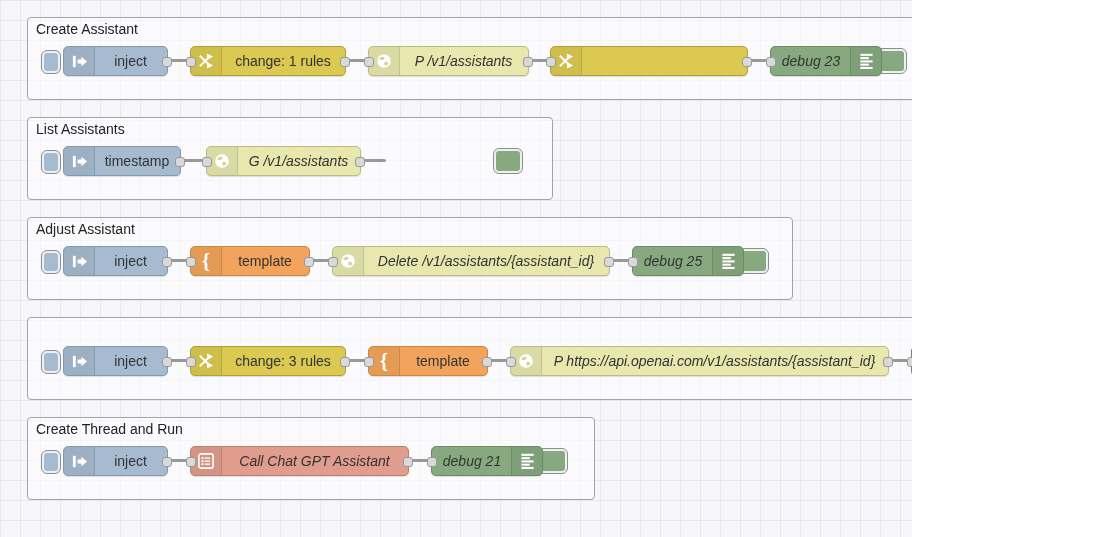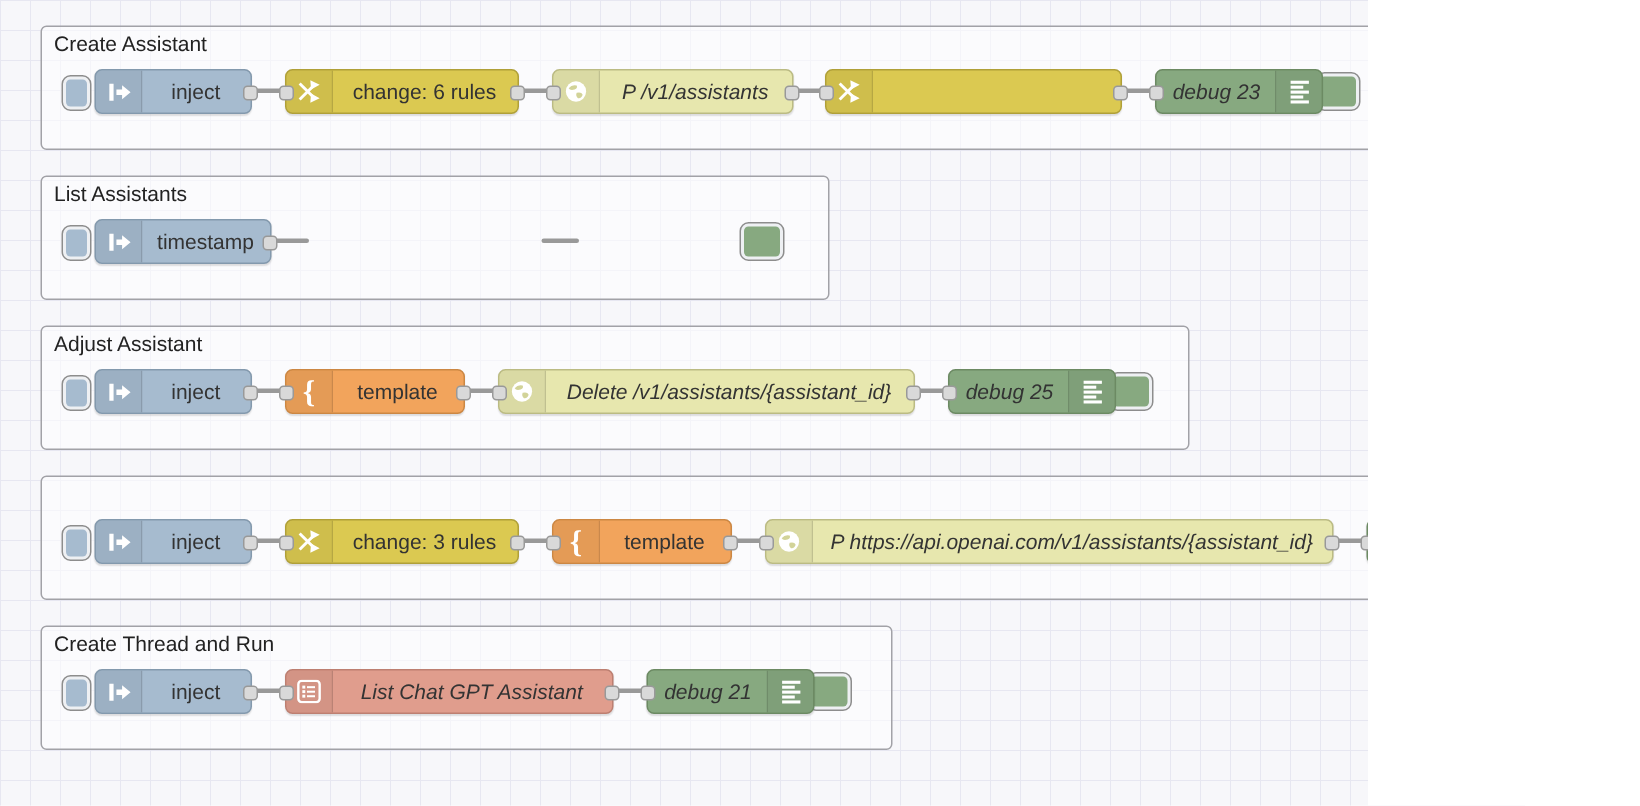--- a/index.html
+++ b/index.html
@@ -101,21 +101,21 @@
       <span class="icon-strip">
           <svg viewBox="0 0 20 18" width="18" height="16">
             <g stroke="#fff" stroke-width="2.2" fill="none">
               <path d="M3 3 L13 13"></path>
               <path d="M3 15 L13 5"></path>
             </g>
             <path fill="#fff" d="M11.5 10.5 L18 14 L11 17.5 z"></path>
             <path fill="#fff" d="M11.5 7.5 L18 4 L11 0.5 z"></path>
           </svg>
         </span>
-      <span class="node-label">change: 6 rules</span>
+      <span class="node-label">change: 1 rules</span>
       <span class="port port-in"></span>
       <span class="port port-out"></span>
     </div>
 
     <div class="node n-http" style="left:340px;top:28px;width:161px">
       <span class="icon-strip">
           <svg viewBox="0 0 18 18" width="16" height="16">
             <circle cx="9" cy="9" r="7.6" fill="#fff"></circle>
             <path fill="#d2d398" d="M3.5 6.5 Q6 3.5 9.5 4.5 Q10.5 6.5 8 7.5 Q4.5 8.5 3.5 6.5 Z"></path>
             <path fill="#d2d398" d="M9.5 10 Q13 9 14 11.5 Q13 14.5 10.5 14 Q8.5 12.5 9.5 10 Z"></path>
@@ -176,20 +176,32 @@
       <span class="icon-strip">
           <svg viewBox="0 0 18 18" width="17" height="17">
             <path fill="#fff" d="M2 3h3v12H2z"></path>
             <path fill="#fff" d="M7 7h4V4l6 5-6 5v-3H7z"></path>
           </svg>
         </span>
       <span class="node-label">timestamp</span>
       <span class="port port-out"></span>
     </div>
 
+    <div class="node n-http" style="left:178px;top:28px;width:155px">
+      <span class="icon-strip">
+          <svg viewBox="0 0 18 18" width="16" height="16">
+            <circle cx="9" cy="9" r="7.6" fill="#fff"></circle>
+            <path fill="#d2d398" d="M3.5 6.5 Q6 3.5 9.5 4.5 Q10.5 6.5 8 7.5 Q4.5 8.5 3.5 6.5 Z"></path>
+            <path fill="#d2d398" d="M9.5 10 Q13 9 14 11.5 Q13 14.5 10.5 14 Q8.5 12.5 9.5 10 Z"></path>
+          </svg>
+        </span>
+      <span class="node-label italic">G /v1/assistants</span>
+      <span class="port port-in"></span>
+      <span class="port port-out"></span>
+    </div>
 
   </div>
 
   <div class="group" style="left:27px;top:217px;width:766px;height:83px">
     <span class="group-label">Adjust Assistant</span>
 
     <div class="btn btn-inject" style="left:13px;top:32px">
         <span class="fill"></span>
       </div>
 
@@ -364,21 +376,21 @@
             <g fill="#fff">
               <rect x="4" y="4.6" width="2.2" height="2.2"></rect>
               <rect x="7.5" y="5" width="6" height="1.5"></rect>
               <rect x="4" y="8" width="2.2" height="2.2"></rect>
               <rect x="7.5" y="8.4" width="6" height="1.5"></rect>
               <rect x="4" y="11.4" width="2.2" height="2.2"></rect>
               <rect x="7.5" y="11.8" width="6" height="1.5"></rect>
             </g>
           </svg>
         </span>
-      <span class="node-label italic">List Chat GPT Assistant</span>
+      <span class="node-label italic">Call Chat GPT Assistant</span>
       <span class="port port-in"></span>
       <span class="port port-out"></span>
     </div>
 
     <div class="node n-debug" style="left:403px;top:28px;width:112px">
       <span class="node-label lbl-right italic">debug 21</span>
       <span class="icon-strip right">
           <svg viewBox="0 0 16 18" width="15" height="17">
             <g fill="#fff">
               <rect x="1.5" y="0.8" width="13" height="2.2"></rect>

